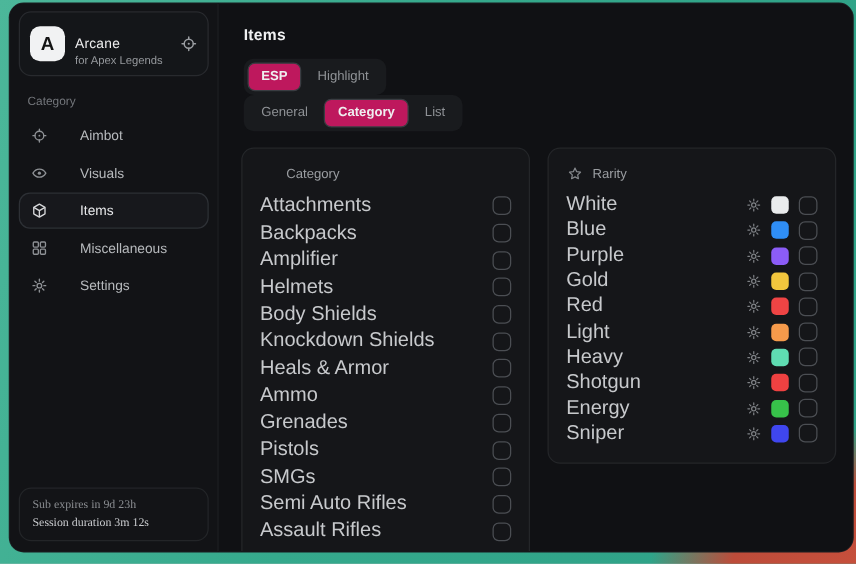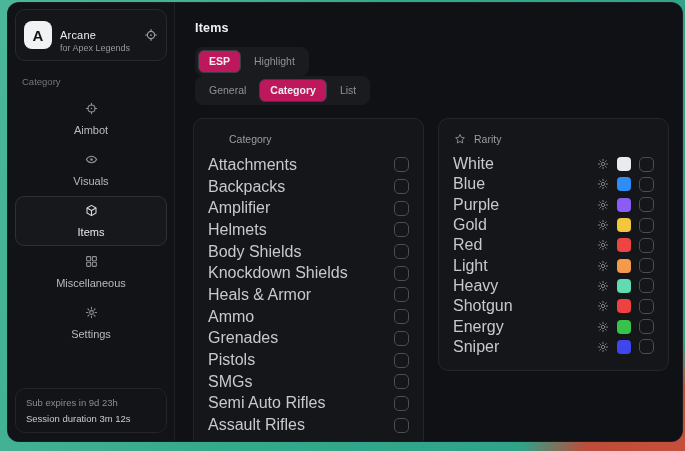--- a/index.html
+++ b/index.html
@@ -29,29 +29,30 @@
     width:28px; height:28px; border-radius:8px; background:#f1f2f3; color:#141414;
     font-weight:bold; font-size:15px; display:flex; align-items:center; justify-content:center;
     flex:0 0 auto;
   }
   .brand-text { flex:1; min-width:0; }
   .brand-title { color:#ededee; font-size:11px; font-weight:normal; letter-spacing:.2px;margin-top:12px; }
   .brand-sub { color:#96999d; font-size:9px; margin-top:2px; white-space:nowrap; }
   .brand-gear { color:#9b9ea2; width:14px; height:14px; flex:0 0 auto; }
   .section-label { color:#73767b; font-size:9.5px; margin:15px 7px 7px; }
   .nav-item {
-    display:flex; align-items:center; gap:9px; padding:7px 9px; margin-bottom:1px;
-    border-radius:9px; color:#b7babd; font-size:11px; border:1px solid transparent; cursor:default;flex-direction:column;
+    display:flex; align-items:center; gap:26px; padding:7px 9px; margin-bottom:1px;
+    border-radius:9px; color:#b7babd; font-size:11px; border:1px solid transparent; cursor:default;
   }
   .nav-item.active { background:#17181c; border-color:#2d3035; color:#e7e8ea; }
   .nav-icon { width:13px; height:13px; color:#8e9195; display:inline-flex; flex:0 0 auto; }
   .nav-item.active .nav-icon { color:#d6d7d9; }
   .footer-card {
     margin-top:auto; border:1px solid #232528; background:#131417; border-radius:10px;
     padding:8px 10px;
+    font-family:Liberation Serif, serif;
   }
   .footer-line1 { color:#8a8d91; font-size:9.5px; }
   .footer-line2 { color:#c9cbce; font-size:9.5px; margin-top:5px; }
   
   .main { flex:1; padding:12px 13px 0 15px; background:#101114; overflow:hidden; }
   .main-title { color:#f0f1f2; font-size:12.5px; font-weight:bold; margin:6px 0 0 5px; letter-spacing:.2px; }
   .tab-group {
     display:inline-flex; background:#191b1e; border-radius:8px; padding:3px; gap:2px;
     vertical-align:top;
   }

